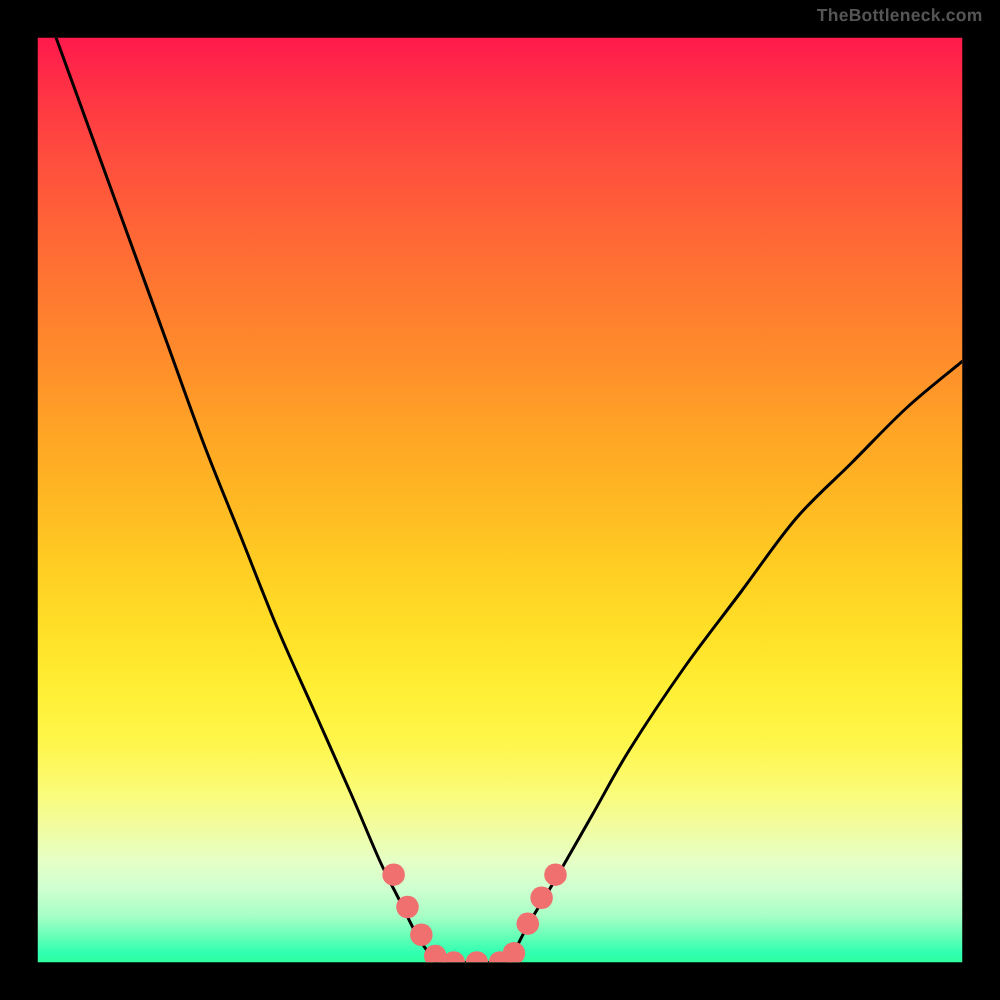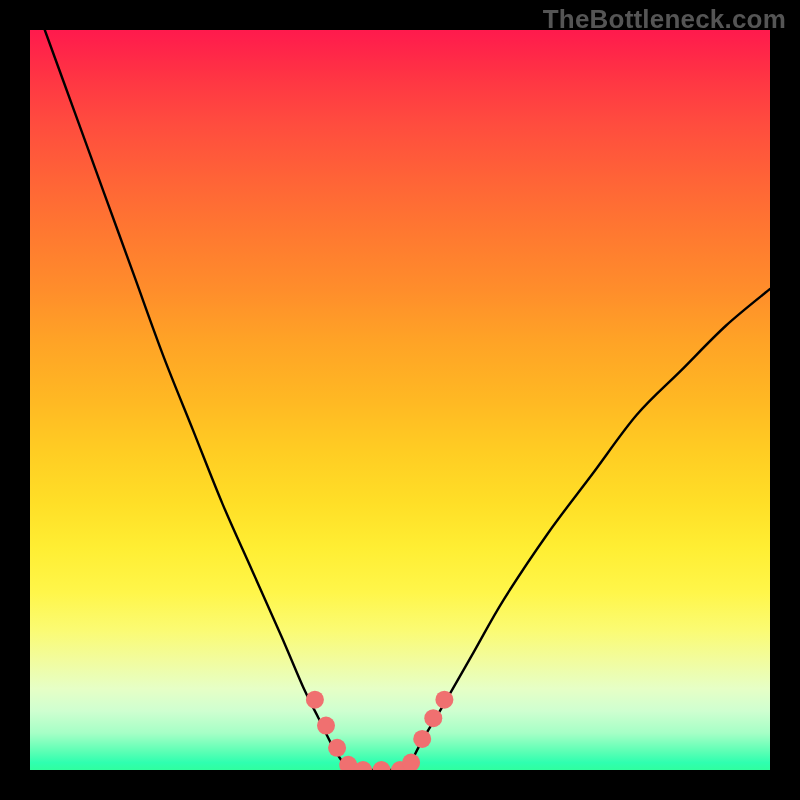--- a/index.html
+++ b/index.html
@@ -48,21 +48,21 @@
       #a6ffc6 95%,
       #5cffb5 97.5%,
       #2fffb0 99%,
       #30ff9f 100%
     );
   }
   .watermark {
     position: absolute;
     top: 4px;
     right: 14px;
-    font-size: 26px;
+    font-size: 14px;
     font-weight: 600;
     color: #555;
     letter-spacing: 0.2px;
     user-select: none;
   }
   svg.curves {
     position: absolute;
     inset: 0;
   }
 </style>

